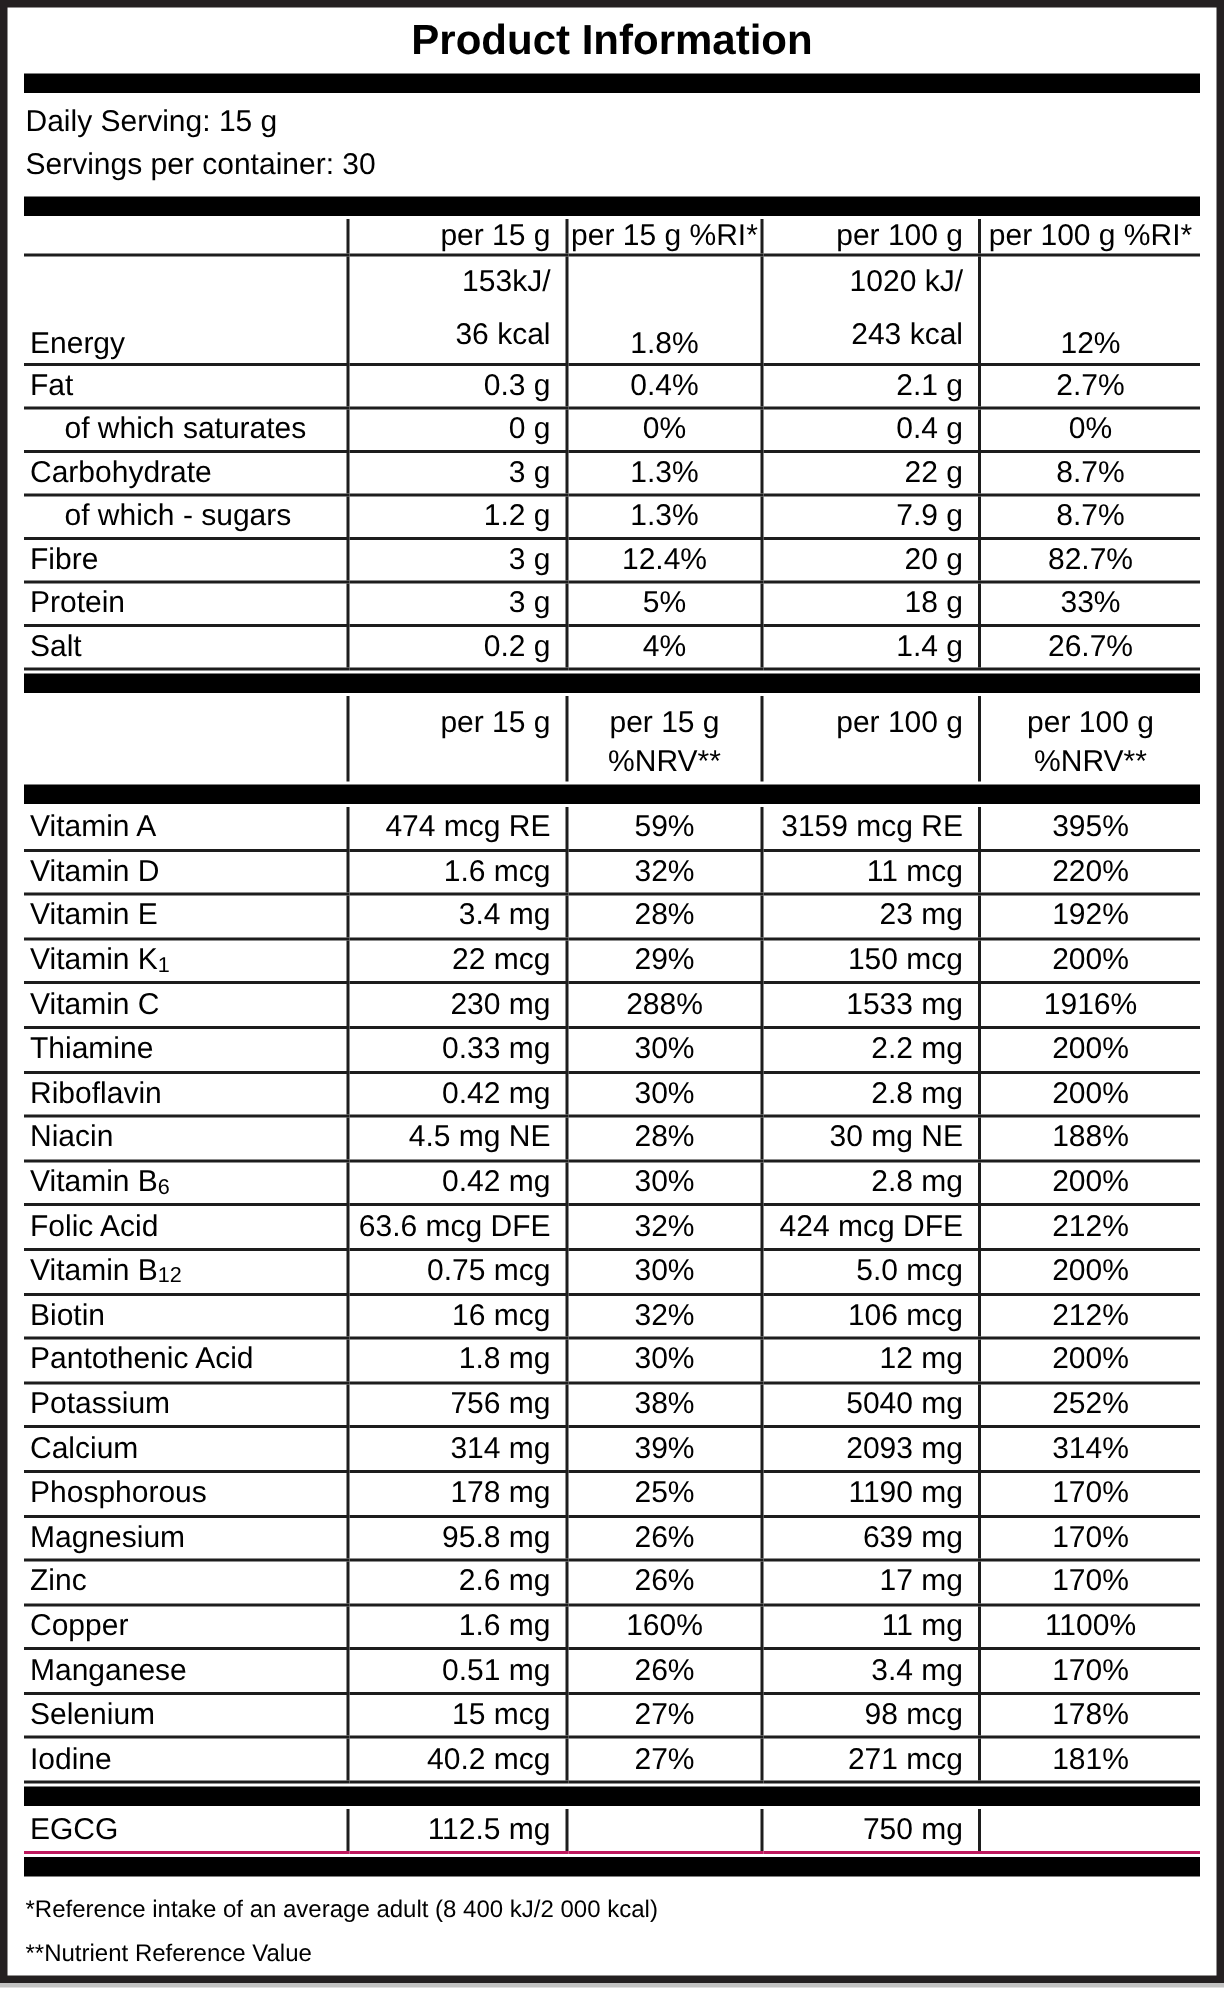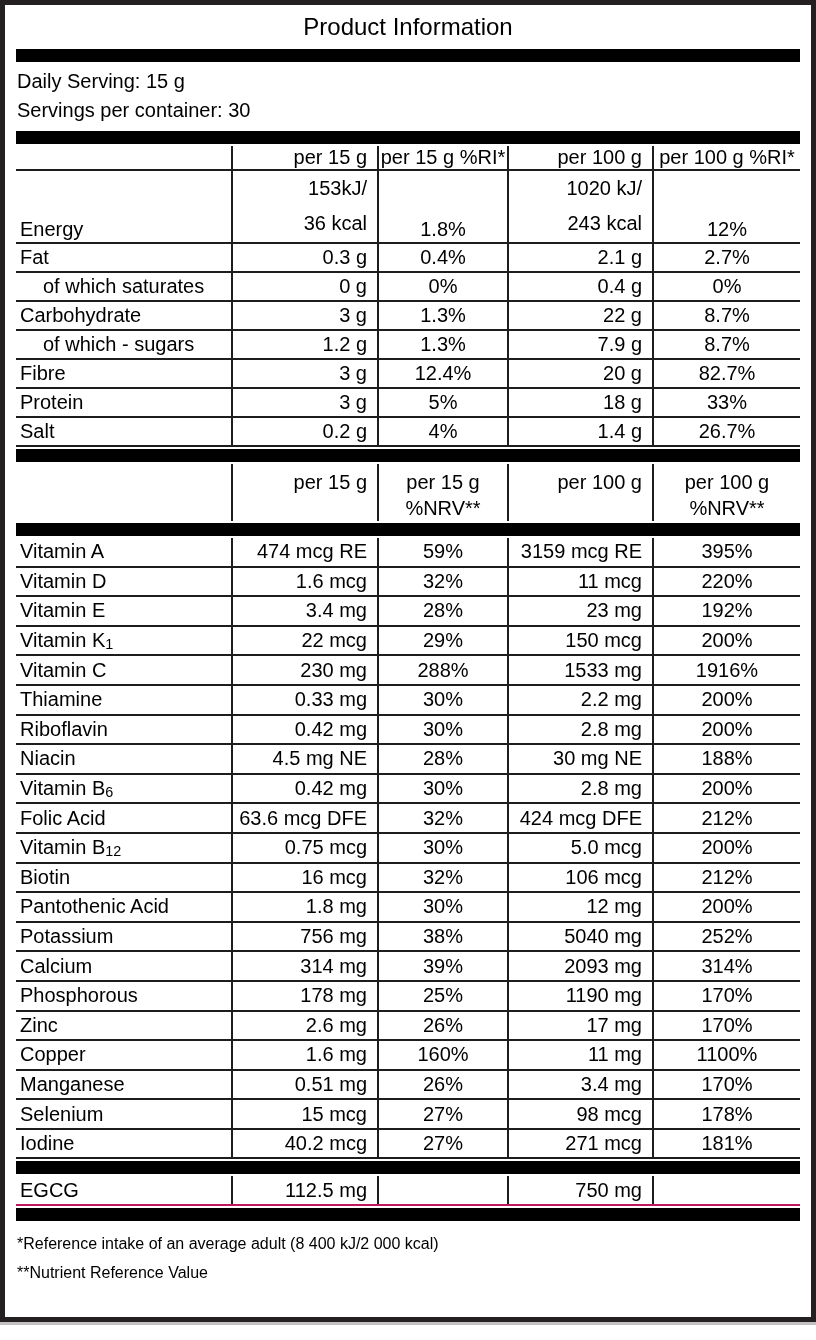--- a/index.html
+++ b/index.html
@@ -6,21 +6,21 @@
   body{
     width:816px;height:1340px;background:#ffffff;
     font-family:"Liberation Sans", sans-serif;color:#000;
     -webkit-font-smoothing:antialiased;
   }
   .label{
     box-sizing:border-box;width:816px;height:1322px;
     border:5px solid #242021;box-shadow:0 3px 0 #c2c2c2;
     padding:0 11px;overflow:hidden;background:#fff;
   }
-  .title{text-align:center;font-size:24px;font-weight:normal;padding:8px 0 6px 0;line-height:28px;}
+  .title{text-align:center;font-size:28px;font-weight:bold;padding:8px 0 6px 0;line-height:28px;}
   .bar{height:13px;background:#000;margin:2px 0;}
   .serving{padding:3px 0 4px 1px;}
   .serving p{margin:0;font-size:20px;line-height:29px;}
   table{border-collapse:collapse;table-layout:fixed;width:784px;}
   th,td{font-size:20px;font-weight:normal;padding:0;overflow:hidden;white-space:nowrap;}
   col.c1{width:216px;} col.c2{width:146px;} col.c3{width:130px;} col.c4{width:145px;} col.c5{width:147px;}
   th:nth-child(n+2),td:nth-child(n+2){border-left:2px solid #1d1d1d;}
   .name{text-align:left;padding-left:4px;}
   .name.indent{padding-left:27px;}
   .val{text-align:right;padding-right:10px;}
@@ -283,20 +283,27 @@
           <td class="pct">314%</td>
         </tr>
         <tr>
           <td class="name">Phosphorous</td>
           <td class="val">178 mg</td>
           <td class="pct">25%</td>
           <td class="val">1190 mg</td>
           <td class="pct">170%</td>
         </tr>
         <tr>
+          <td class="name">Magnesium</td>
+          <td class="val">95.8 mg</td>
+          <td class="pct">26%</td>
+          <td class="val">639 mg</td>
+          <td class="pct">170%</td>
+        </tr>
+        <tr>
           <td class="name">Zinc</td>
           <td class="val">2.6 mg</td>
           <td class="pct">26%</td>
           <td class="val">17 mg</td>
           <td class="pct">170%</td>
         </tr>
         <tr>
           <td class="name">Copper</td>
           <td class="val">1.6 mg</td>
           <td class="pct">160%</td>

